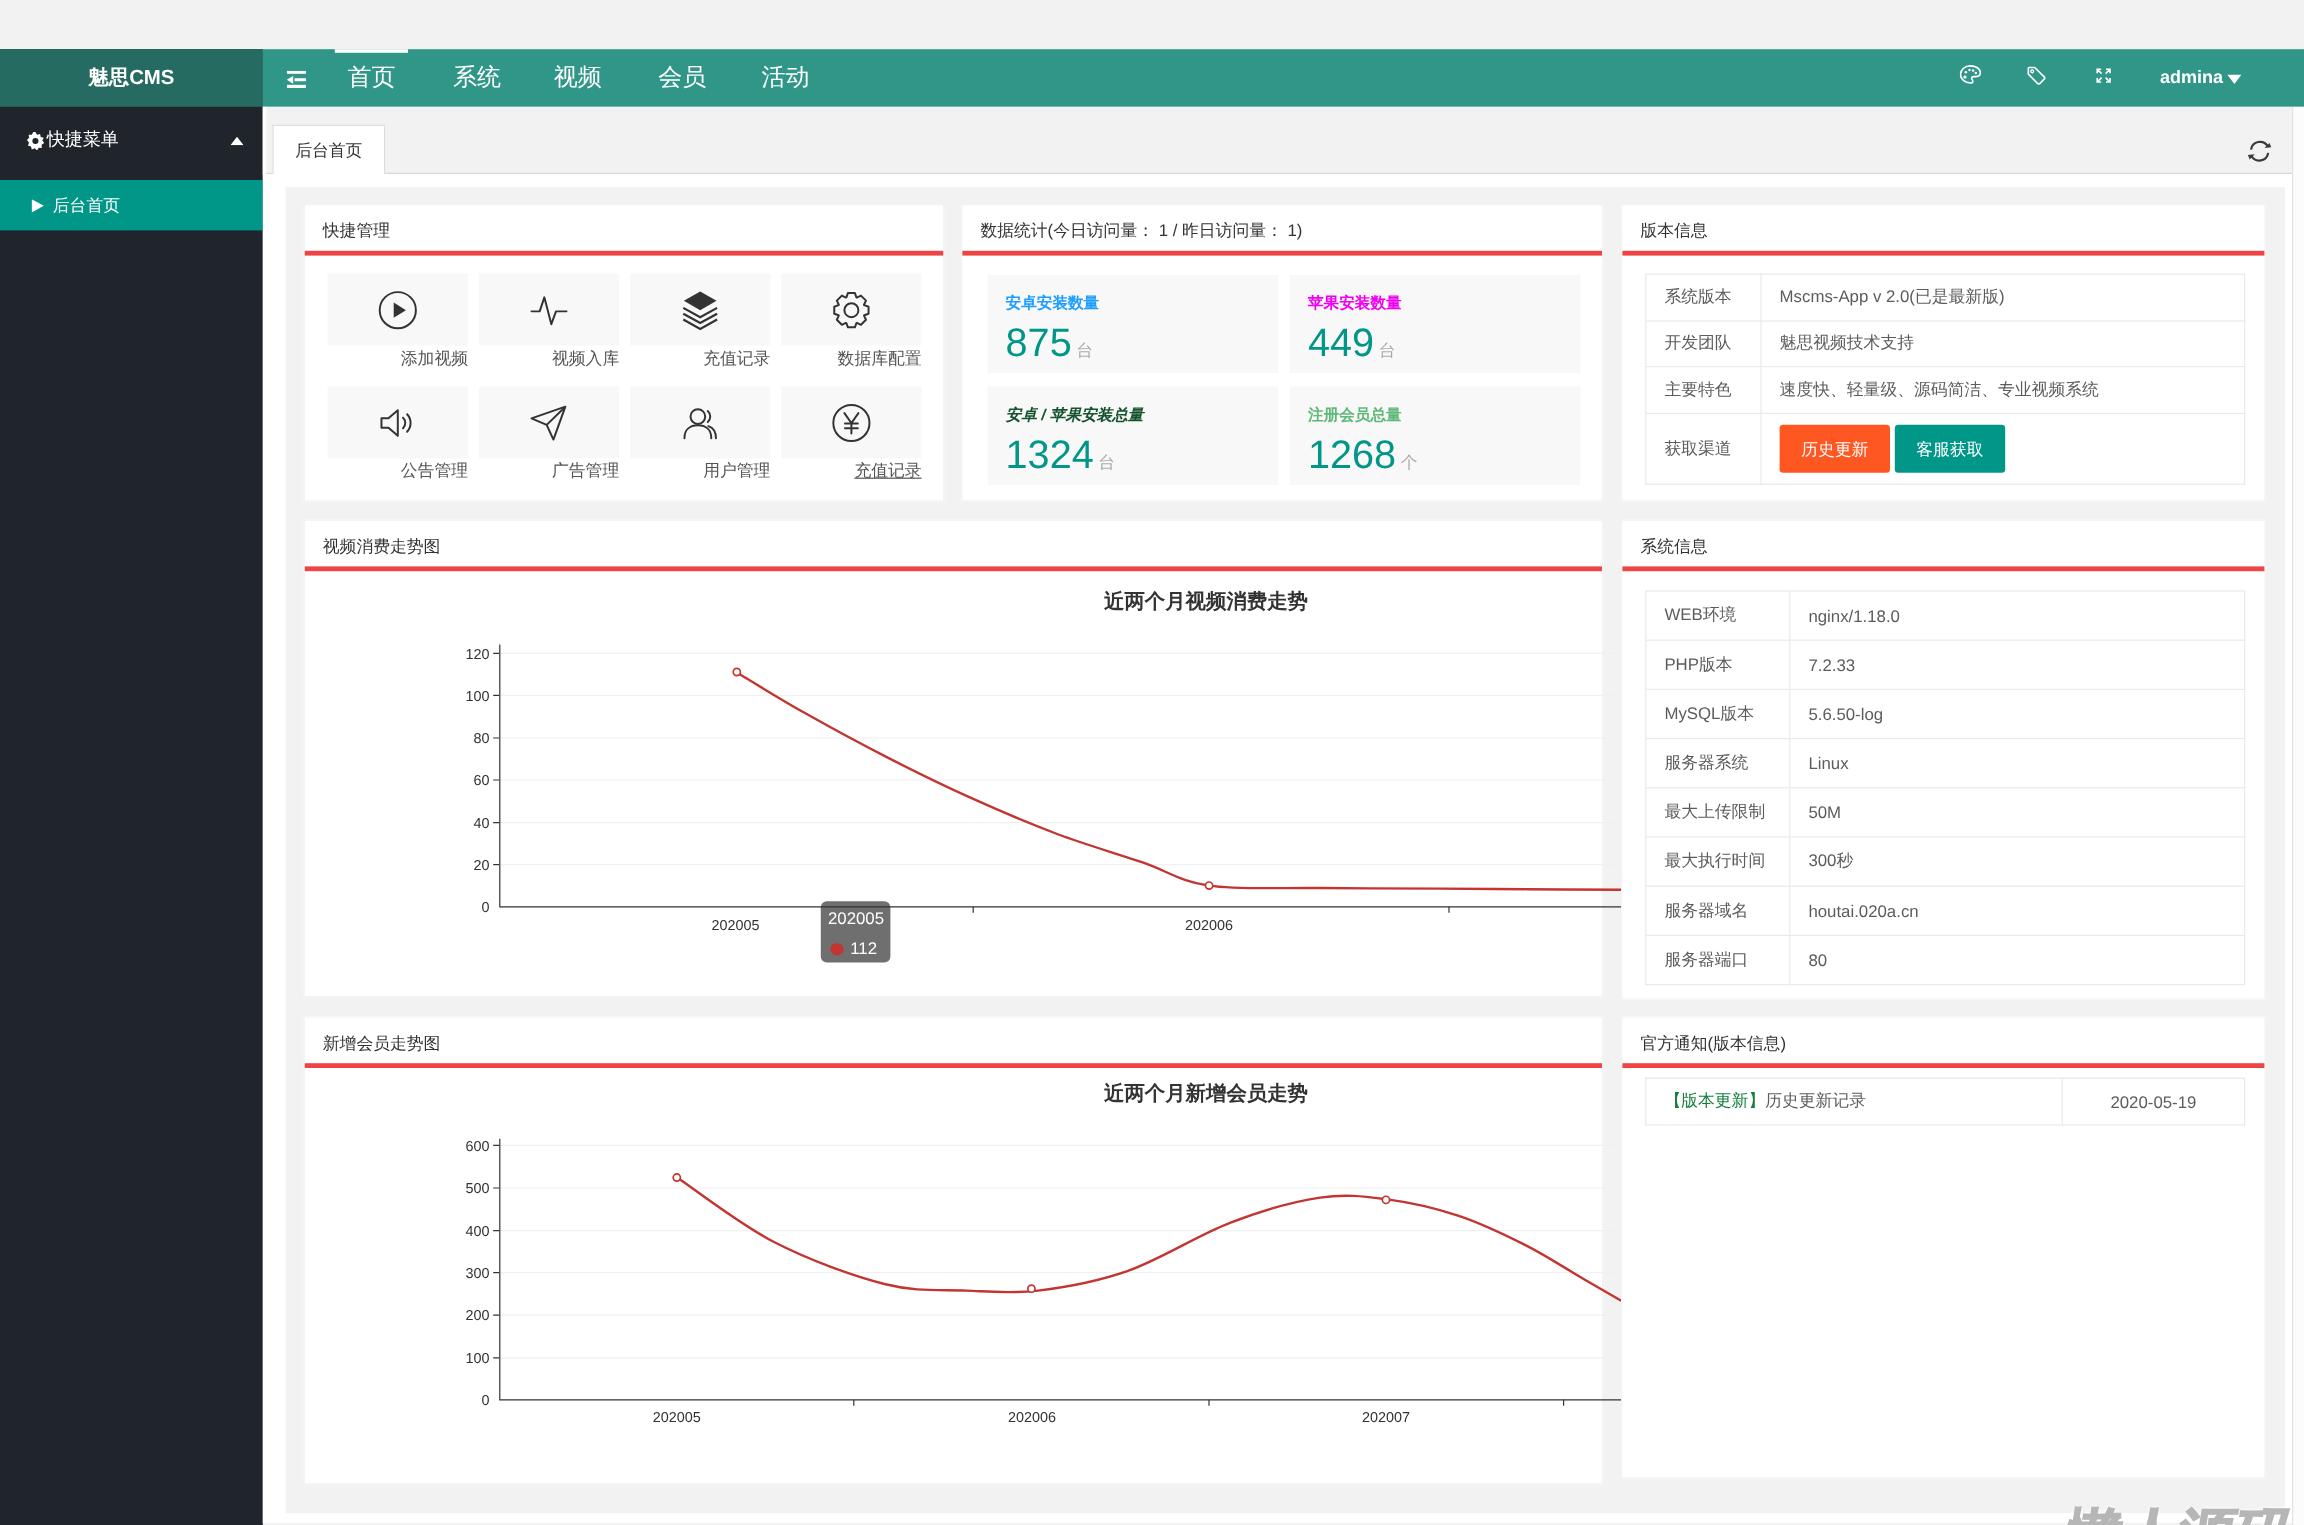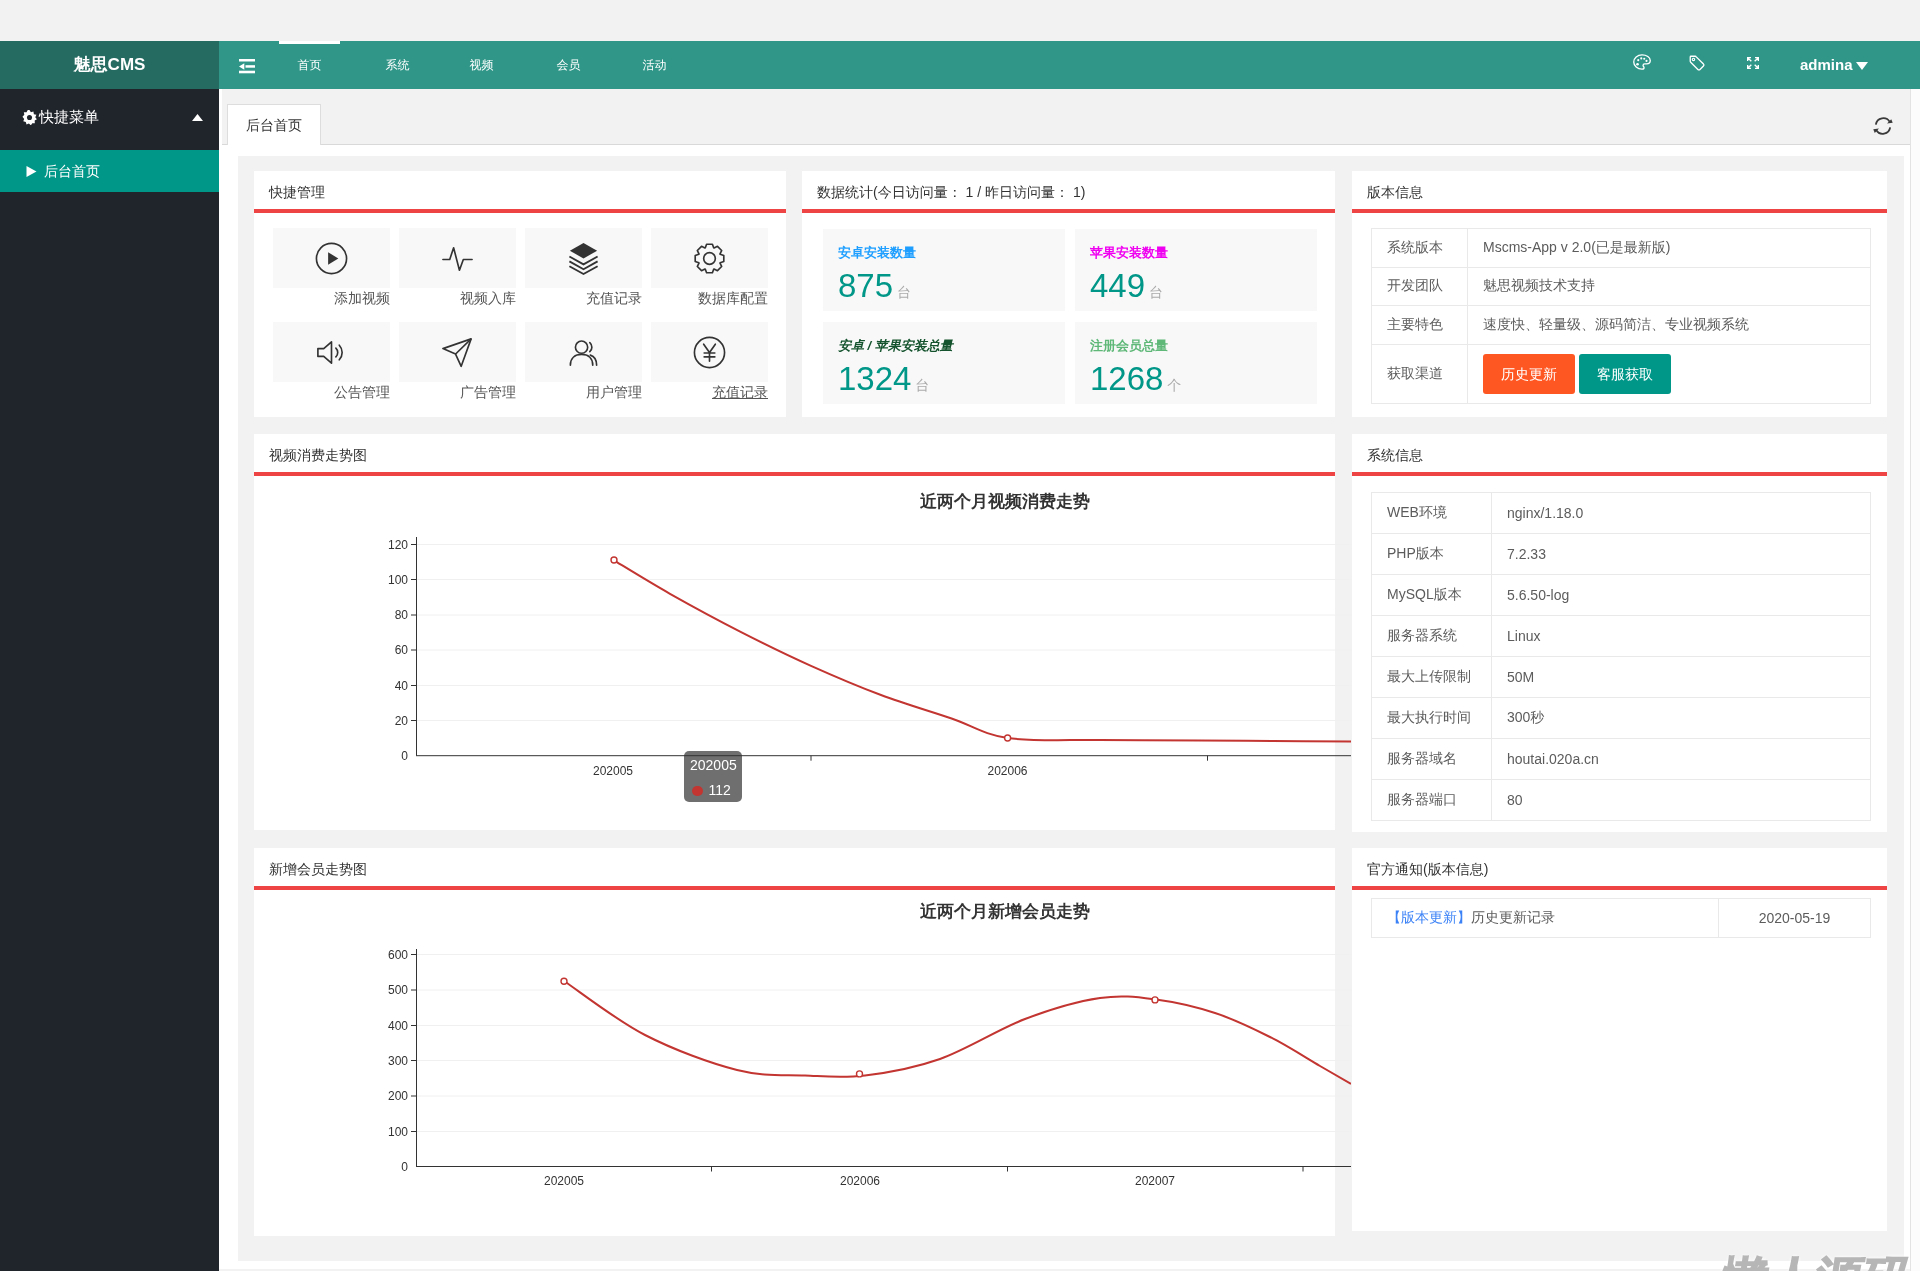--- a/index.html
+++ b/index.html
@@ -11,21 +11,21 @@
 #sidebar { left:0; top:0; width:219px; height:1271px; background:#20242b; }
 #logo { left:0; top:0; width:219px; height:48px; background:#256b61;
   color:#fff; font-size:17px; font-weight:bold; text-align:center; line-height:48px; }
 #menuhdr { left:0; top:48px; width:219px; height:56px; color:#ffffff; font-size:15px; }
 #menuhdr .txt { position:absolute; left:39px; top:0; line-height:56px; }
 #active-item { left:0; top:109px; width:219px; height:42px; background:#009688;
   color:#fff; font-size:14px; line-height:42px; }
 #active-item .txt { position:absolute; left:44px; }
 
 #navbar { left:219px; top:0; width:1701px; height:48px; background:#2f9688; }
-.navitem { position:absolute; top:0; height:48px; line-height:48px; color:#fff; font-size:12px; text-align:center; }
+.navitem { position:absolute; top:0; height:48px; line-height:48px; color:#fff; font-size:20px; text-align:center; }
 #nav-activebar { position:absolute; left:60px; top:0; width:61px; height:3px; background:#fff; }
 #admina { position:absolute; top:0; line-height:48px; color:#fff; font-size:15px; font-weight:bold; }
 
 #tabbar { left:219px; top:48px; width:1691px; height:56px; background:#f2f2f2; border-bottom:1px solid #d9d9d9; }
 #tab1 { position:absolute; left:8px; top:15px; width:94px; height:41px; background:#fff;
   border:1px solid #ddd; border-bottom:none; font-size:14px; color:#333; text-align:center; line-height:40px; }
 
 #host { left:219px; top:104px; width:1691px; height:1124px; background:#fff; }
 #iframe-bg { left:238px; top:115px; width:1666px; height:1105px; background:#f2f2f2; }
 
@@ -343,21 +343,21 @@
 
   <div class="panel" style="left:1351px;top:806px;width:537px;height:385px;">
     <div class="phead">官方通知(版本信息)</div>
     <table class="itab" style="position:absolute;left:19px;top:50px;width:500px;">
       <colgroup>
           <col style="width:347px">
           <col>
         </colgroup>
       <tbody>
           <tr>
-            <td><span style="color:#3b82f6;">【版本更新】</span>历史更新记录</td>
+            <td><span style="color:#15803d;">【版本更新】</span>历史更新记录</td>
             <td style="text-align:center;">2020-05-19</td>
           </tr>
     </tbody>
       </table>
   </div>
   <div id="scrollstrip" class="abs"></div>
   <div id="bottombar" class="abs"></div>
   <div id="watermark" class="abs">懒人源码</div>
 </div>
 

